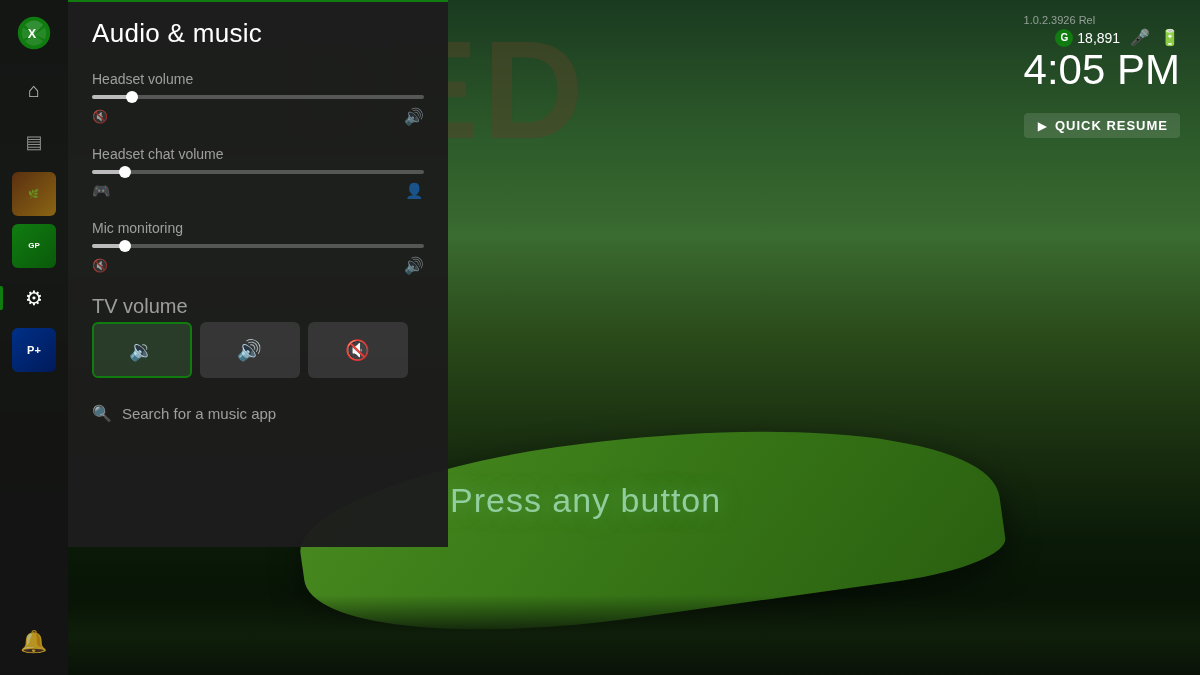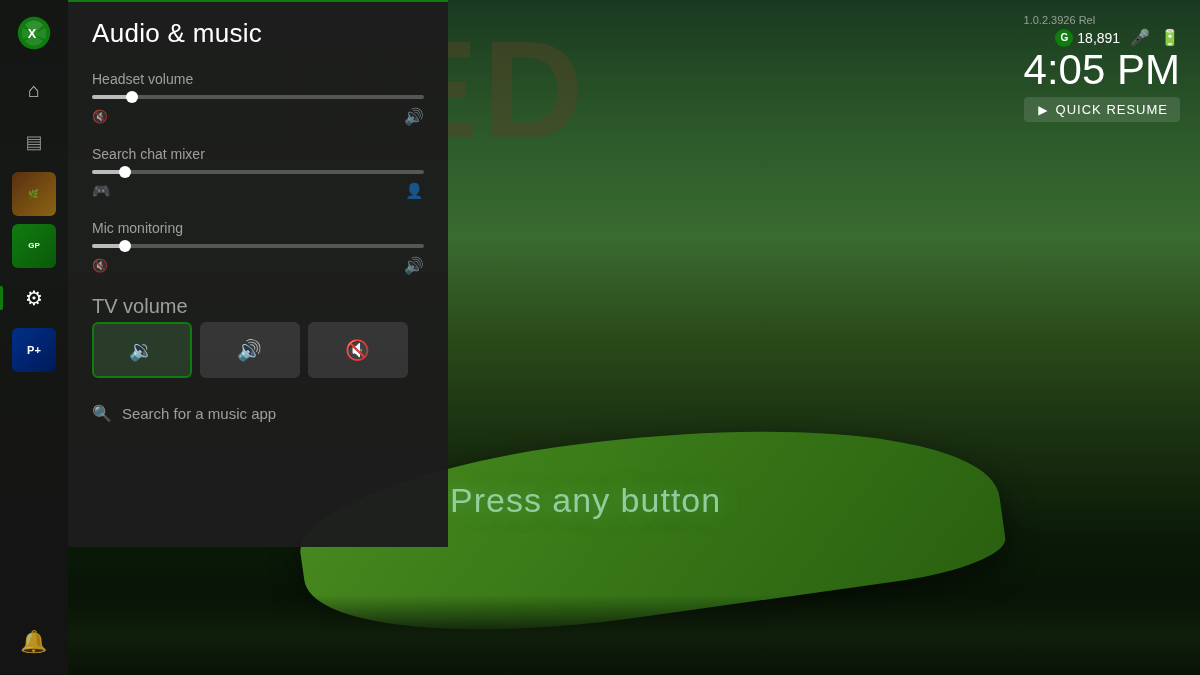--- a/index.html
+++ b/index.html
@@ -336,42 +336,42 @@
     .hud-battery {
       font-size: 16px;
       color: white;
     }
 
     .hud-time {
       font-size: 42px;
       font-weight: 300;
       color: white;
       line-height: 1;
-      margin-bottom: 6px;
+      margin-bottom: 22px;
     }
 
     .hud-quick-resume {
       display: flex;
       align-items: center;
       justify-content: flex-end;
       gap: 8px;
       background: rgba(255,255,255,0.12);
       padding: 5px 12px;
       border-radius: 4px;
       cursor: pointer;
     }
 
     .hud-qr-icon {
       font-size: 12px;
       color: white;
     }
 
     .hud-qr-label {
       font-size: 13px;
-      font-weight: 400;
+      font-weight: 700;
       color: white;
       letter-spacing: 1px;
     }
 
     
     .panel-green-line {
       position: absolute;
       left: 68px;
       top: 0;
       width: 380px;
@@ -454,21 +454,21 @@
         <div class="slider-thumb" style="left: 12%"></div>
       </div>
     </div>
     <div class="slider-icons-row">
       <span class="icon-left">🔇</span>
       <span class="icon-right">🔊</span>
     </div>
   </div>
 
   <div class="slider-section">
-    <div class="slider-label">Search chat mixer</div>
+    <div class="slider-label">Headset chat volume</div>
     <div class="slider-track-container">
       <div class="slider-track">
         <div class="slider-fill" style="width: 10%"></div>
         <div class="slider-thumb" style="left: 10%"></div>
       </div>
     </div>
     <div class="mixer-icons-row">
       <span style="font-size:15px;">🎮</span>
       <span style="font-size:15px;">👤</span>
     </div>

